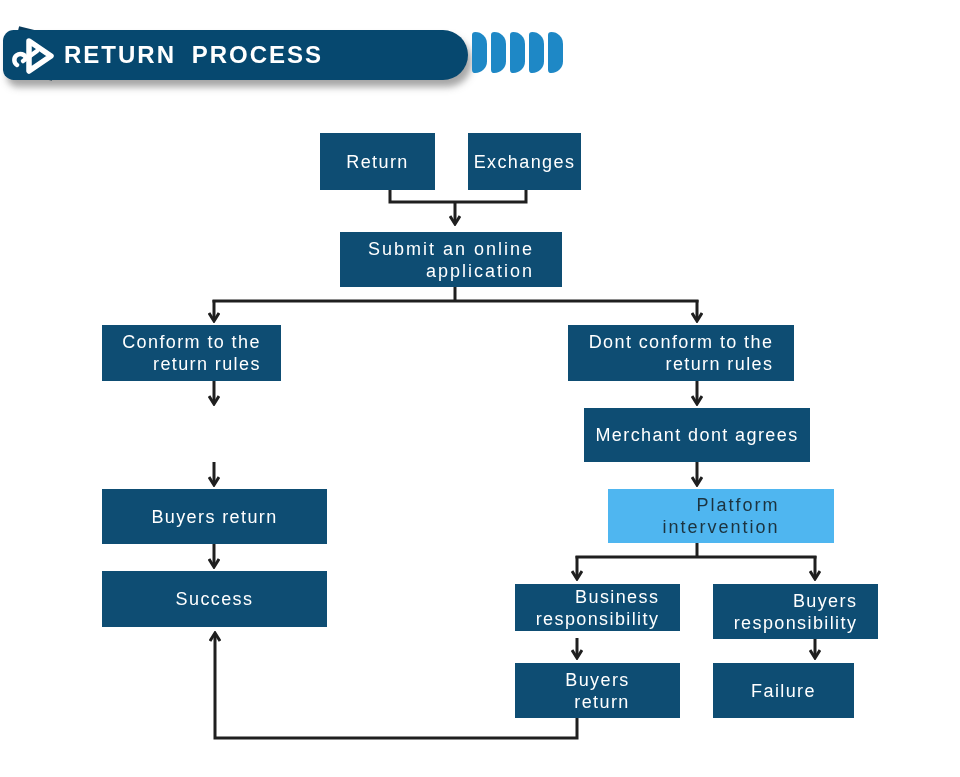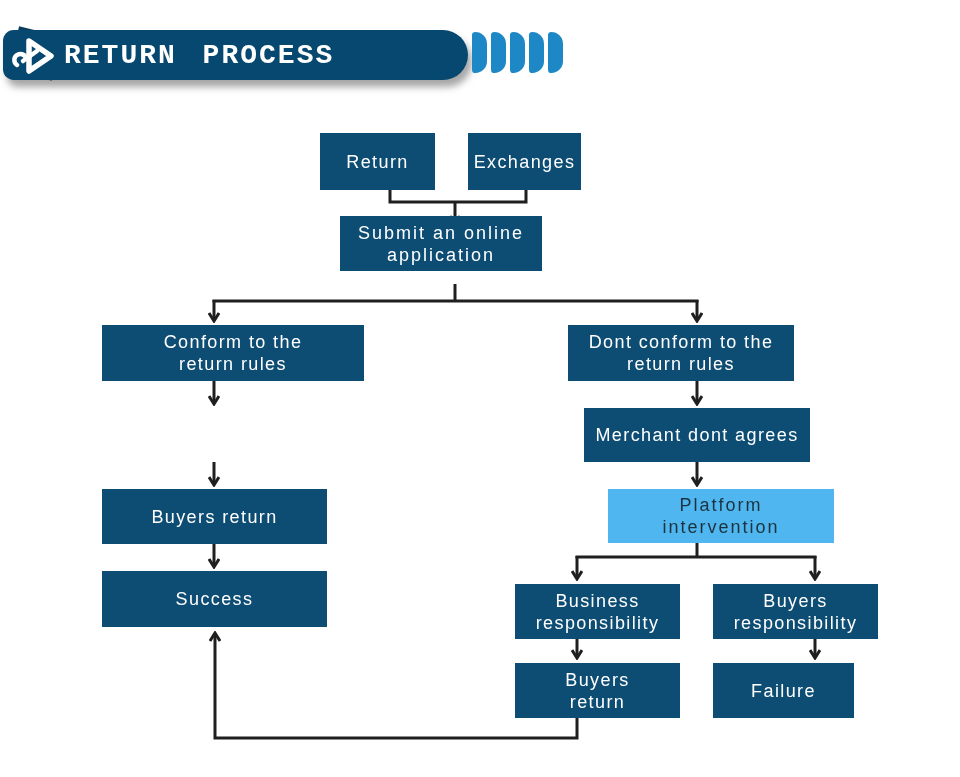--- a/index.html
+++ b/index.html
@@ -7,27 +7,27 @@
         font-family:"Liberation Sans",sans-serif;}
 
   
   .banner{position:absolute;left:3px;top:30px;width:465px;height:50px;
           background:var(--navy-banner);border-radius:12px 28px 28px 12px;
           box-shadow:4px 7px 7px rgba(80,80,80,.5);z-index:2;}
   .logo-badge{position:absolute;left:13px;top:31px;width:45px;height:45px;
               background:var(--badge-navy);transform:rotate(14deg);z-index:1;}
   .logo{position:absolute;left:12px;top:32px;width:48px;height:48px;z-index:3;}
   .banner-title{position:absolute;left:64px;top:30px;height:50px;display:flex;align-items:center;
-                color:#fff;font-size:28px;font-weight:bold;letter-spacing:2px;word-spacing:7px;z-index:3;font-family:Liberation Mono, monospace;}
+                color:#fff;font-size:24px;font-weight:bold;letter-spacing:2px;word-spacing:7px;z-index:3;}
   .rib{position:absolute;top:32px;width:15px;height:41px;background:var(--blue-ribs);
        border-radius:4px 14px 14px 4px;z-index:2;}
 
   
   .node{position:absolute;display:flex;align-items:center;justify-content:center;
-        text-align:center;white-space:pre-line;font-size:18px;letter-spacing:1.4px;
+        text-align:right;white-space:pre-line;font-size:18px;letter-spacing:1.4px;
         line-height:22px;z-index:2;}
   .node.dark{background:var(--navy-box);color:var(--box-text-light);}
   .node.light{background:var(--blue-light-box);color:var(--box-text-dark);margin-left:24px;}
   .node.spread{letter-spacing:2px;}
 
   
   #connectors{position:absolute;left:0;top:0;z-index:1;pointer-events:none;}
   .conn{stroke:var(--line);stroke-width:3;fill:none;stroke-linejoin:miter;}
   #arw path{stroke:var(--line);stroke-width:3;fill:none;}
 </style>
@@ -82,26 +82,26 @@
 
     <polyline class="conn" points="577,718 577,738 215,738 215,634" marker-end="url(#arw)"></polyline>
   </svg>
 
   <div class="node dark" style="left:320px;top:133px;width:115px;height:57px">
     <span>Return</span>
   </div>
   <div class="node dark" style="left:468px;top:133px;width:113px;height:57px">
     <span>Exchanges</span>
   </div>
-  <div class="node dark spread" style="left:340px;top:216px;width:202px;height:55px">
+  <div class="node dark spread" style="left:340px;top:232px;width:222px;height:55px">
     <span>Submit an online
 application</span>
   </div>
 
-  <div class="node dark" style="left:102px;top:325px;width:262px;height:56px">
+  <div class="node dark" style="left:102px;top:325px;width:179px;height:56px">
     <span>Conform to the
 return rules</span>
   </div>
   <div class="node dark" style="left:102px;top:489px;width:225px;height:55px">
     <span>Buyers return</span>
   </div>
   <div class="node dark" style="left:102px;top:571px;width:225px;height:56px">
     <span>Success</span>
   </div>
 
@@ -110,21 +110,21 @@
 return rules</span>
   </div>
   <div class="node dark" style="left:584px;top:408px;width:226px;height:54px">
     <span>Merchant dont agrees</span>
   </div>
   <div class="node light spread" style="left:584px;top:489px;width:226px;height:54px">
     <span>Platform
 intervention</span>
   </div>
 
-  <div class="node dark" style="left:515px;top:584px;width:165px;height:55px">
+  <div class="node dark" style="left:515px;top:584px;width:165px;height:47px">
     <span>Business
 responsibility</span>
   </div>
   <div class="node dark" style="left:713px;top:584px;width:165px;height:55px">
     <span>Buyers
 responsibility</span>
   </div>
   <div class="node dark" style="left:515px;top:663px;width:165px;height:55px">
     <span>Buyers
 return</span>

